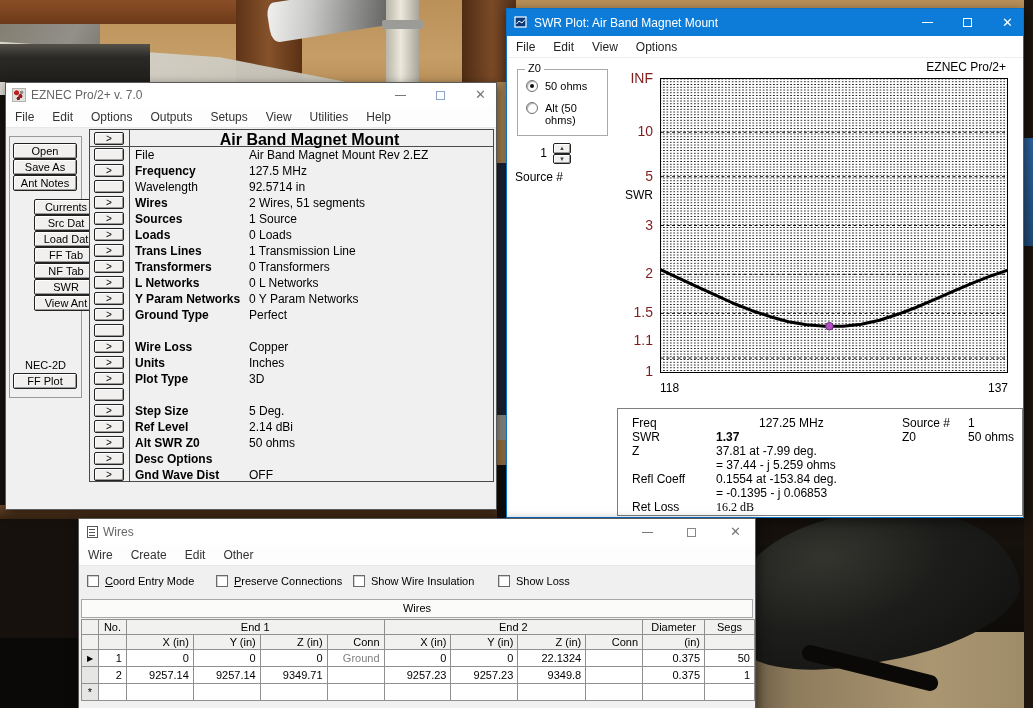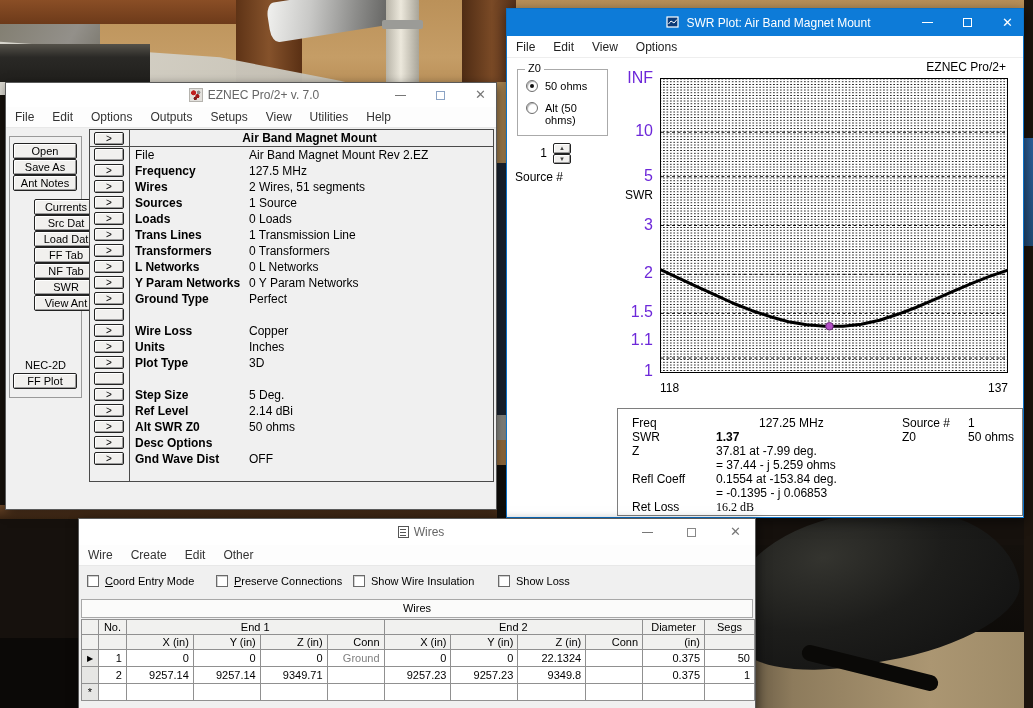--- a/index.html
+++ b/index.html
@@ -30,21 +30,21 @@
   .bg-bench-strip{left:0;top:505px;width:506px;height:14px;background:linear-gradient(180deg,#6a4628,#3a2413);}
   .bg-desk-shadow{left:756px;top:545px;width:277px;height:110px;background:linear-gradient(180deg,#14100c,#0c0a08);}
   .bg-carpet{left:690px;top:632px;width:343px;height:76px;background:linear-gradient(90deg,#3a3126 0%,#8d7b5c 30%,#ab9672 70%,#9d8a67 100%);}
   .bg-chair{left:728px;top:512px;width:290px;height:150px;border-radius:48% 52% 55% 45%/60% 70% 40% 35%;
     background:radial-gradient(ellipse at 35% 25%,#34342f 0%,#1d1d1b 45%,#101010 100%);transform:rotate(-10deg);}
   .bg-chair-leg{left:800px;top:660px;width:140px;height:16px;background:#0a0907;border-radius:8px;transform:rotate(14deg);}
   .bg-blob-bl{left:0;top:638px;width:78px;height:70px;background:#0b0907;}
 
   
   .win{position:absolute;background:#f0f0f0;border:1px solid #5a5a5a;box-shadow:2px 3px 10px rgba(0,0,0,.5);}
-  .tbar{position:relative;height:24px;background:#fff;display:flex;align-items:center;justify-content:center;}
+  .tbar{position:relative;height:24px;background:#fff;display:flex;align-items:center;}
   .tbar .ttl{font-size:12px;color:#666;margin-left:5px;white-space:nowrap;}
   .tb-btns{position:absolute;right:10px;top:0;height:100%;display:flex;align-items:center;gap:30px;}
   .g-min{width:11px;height:1px;background:#777;}
   .g-max{width:9px;height:9px;border:1px solid #8ba3c4;}
   .g-close{font-size:13px;color:#777;line-height:10px;}
   .mbar{display:flex;align-items:center;height:21px;background:#fdfdfd;font-size:12px;color:#333;border-bottom:1px solid #e8e8e8;}
   .mi{padding:0 9px;cursor:default;}
 
   
   .btn95{background:#f1f0ee;border:1px solid #222;border-radius:2px;
@@ -61,21 +61,21 @@
      #e3e1dd;border:1px solid #b5b3ae;}
   .sidebox{position:absolute;left:3px;top:53px;width:73px;height:262px;border:1px solid #9a9a9a;background:#f0f0f0;}
   .sbcol{position:absolute;left:7px;width:64px;}
   .sb{width:64px;height:16px;margin:0;}
   #nec-label{position:absolute;left:3px;top:276px;width:73px;text-align:center;font-size:11px;color:#000;}
   #ffplot-wrap{position:absolute;left:7px;top:290px;}
   #param-table{position:absolute;left:83px;top:46px;width:405px;height:353px;border:1px solid #4a4a4a;background:#f0f0f0;}
   #param-vline{position:absolute;left:39px;top:0;bottom:0;width:1px;background:#4a4a4a;}
   #param-head{position:relative;height:17px;border-bottom:1px solid #4a4a4a;}
   #param-head .pbtn{top:2px;}
-  #param-head .phtitle{position:absolute;left:40px;right:4px;top:1px;text-align:center;font-weight:bold;font-size:12px;color:#000;}
+  #param-head .phtitle{position:absolute;left:40px;right:4px;top:1px;text-align:center;font-weight:bold;font-size:16px;color:#000;}
   .prow{position:relative;height:16px;}
   .pbtn{position:absolute;left:4px;top:1px;width:30px;height:13px;font-size:10px;line-height:10px;}
   .plabel{position:absolute;left:45px;top:1px;font-size:12px;font-weight:bold;color:#000;white-space:nowrap;}
   .plabel.normal{font-weight:normal;}
   .pvalue{position:absolute;left:159px;top:1px;font-size:12px;color:#000;white-space:nowrap;}
 
   
   #swr{left:506px;top:8px;width:518px;height:510px;background:#fff;border:1px solid #0a71c8;box-shadow:2px 3px 12px rgba(0,0,0,.55);}
   #swr .tbar{height:27px;background:#0d7bd8;}
   #swr .tbar .ttl{color:#fff;margin-left:6px;}
@@ -92,21 +92,21 @@
   #spin-val{position:absolute;left:18px;top:137px;width:22px;text-align:right;font-size:12px;color:#000;}
   #spinner{position:absolute;left:46px;top:134px;width:18px;height:21px;display:flex;flex-direction:column;}
   .spin-btn{flex:1;font-size:6px;line-height:6px;color:#444;}
   #src-label{position:absolute;left:8px;top:161px;font-size:12px;color:#000;}
   #brand{position:absolute;top:51px;right:17px;font-size:12px;color:#000;}
   #plot{position:absolute;left:153px;top:69px;width:348px;height:295px;border:1px solid #000;background:#fff;
      background-image:radial-gradient(circle,#222 0.55px,transparent 0.95px);
      background-size:3.45px 2.75px;background-position:1.2px 1.4px;}
   #plot svg{position:absolute;left:0;top:0;}
   #ylabels{position:absolute;left:98px;top:69px;width:52px;height:295px;}
-  .yl{position:absolute;right:4px;transform:translateY(-50%);font-size:16px;color:#6d28d9;}
+  .yl{position:absolute;right:4px;transform:translateY(-50%);font-size:14px;color:#7f1d1d;}
   #ylab-swr{position:absolute;right:4px;transform:translateY(-50%);font-size:12px;color:#000;}
   #xlabels{position:absolute;left:153px;top:372px;width:348px;display:flex;justify-content:space-between;font-size:12px;color:#000;}
   #xlab-mid{position:absolute;left:0;right:4px;text-align:center;margin-top:28px;}
   #info-panel{position:absolute;left:110px;top:399px;width:406px;height:108px;border:1px solid #7e7e7e;background:#fff;}
   .inf-lbl{position:absolute;font-size:12px;color:#000;white-space:nowrap;}
   .inf-val{position:absolute;font-size:12px;color:#000;white-space:nowrap;}
   .inf-val.b{font-weight:bold;}
 
   
   #wires{left:78px;top:518px;width:678px;height:195px;}
@@ -202,20 +202,25 @@
       <div id="param-rows">
           <div class="prow">
             <div class="pbtn btn95"></div>
             <span class="plabel normal">File</span>
             <span class="pvalue">Air Band Magnet Mount Rev 2.EZ</span>
           </div>
           <div class="prow">
             <div class="pbtn btn95">&gt;</div>
             <span class="plabel">Frequency</span>
             <span class="pvalue">127.5 MHz</span>
+          </div>
+          <div class="prow">
+            <div class="pbtn btn95"></div>
+            <span class="plabel normal">Wavelength</span>
+            <span class="pvalue">92.5714 in</span>
           </div>
           <div class="prow">
             <div class="pbtn btn95">&gt;</div>
             <span class="plabel">Wires</span>
             <span class="pvalue">2 Wires, 51 segments</span>
           </div>
           <div class="prow">
             <div class="pbtn btn95">&gt;</div>
             <span class="plabel">Sources</span>
             <span class="pvalue">1 Source</span>

